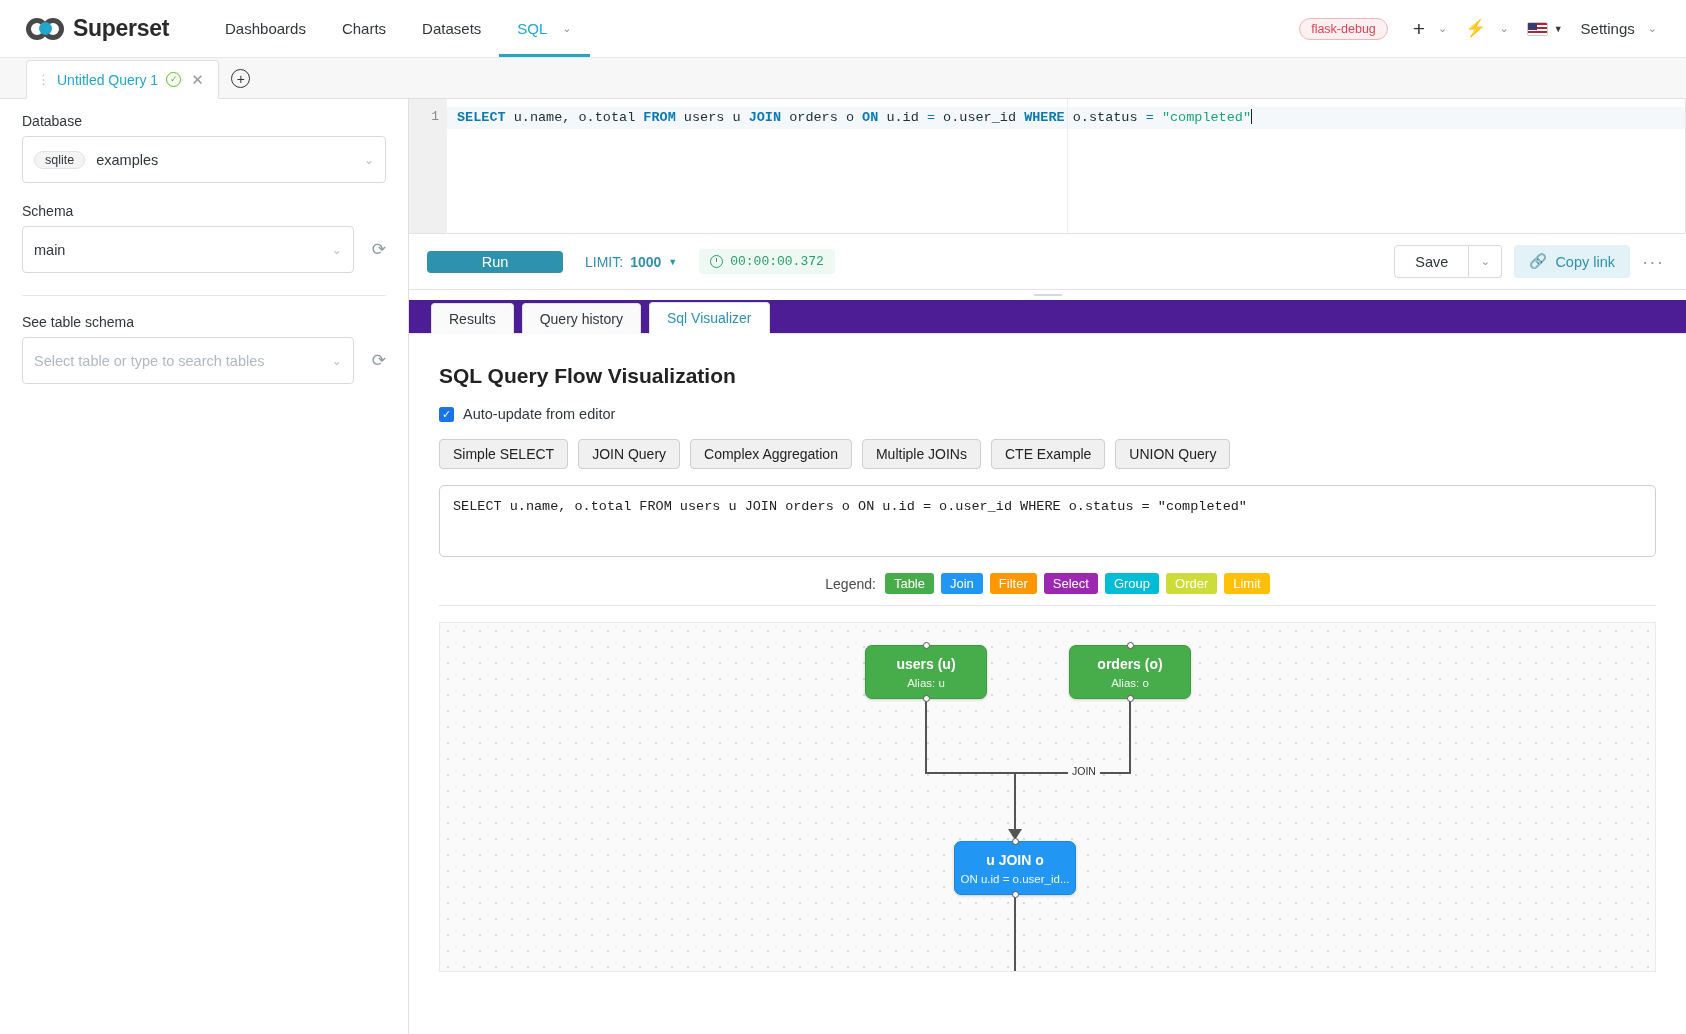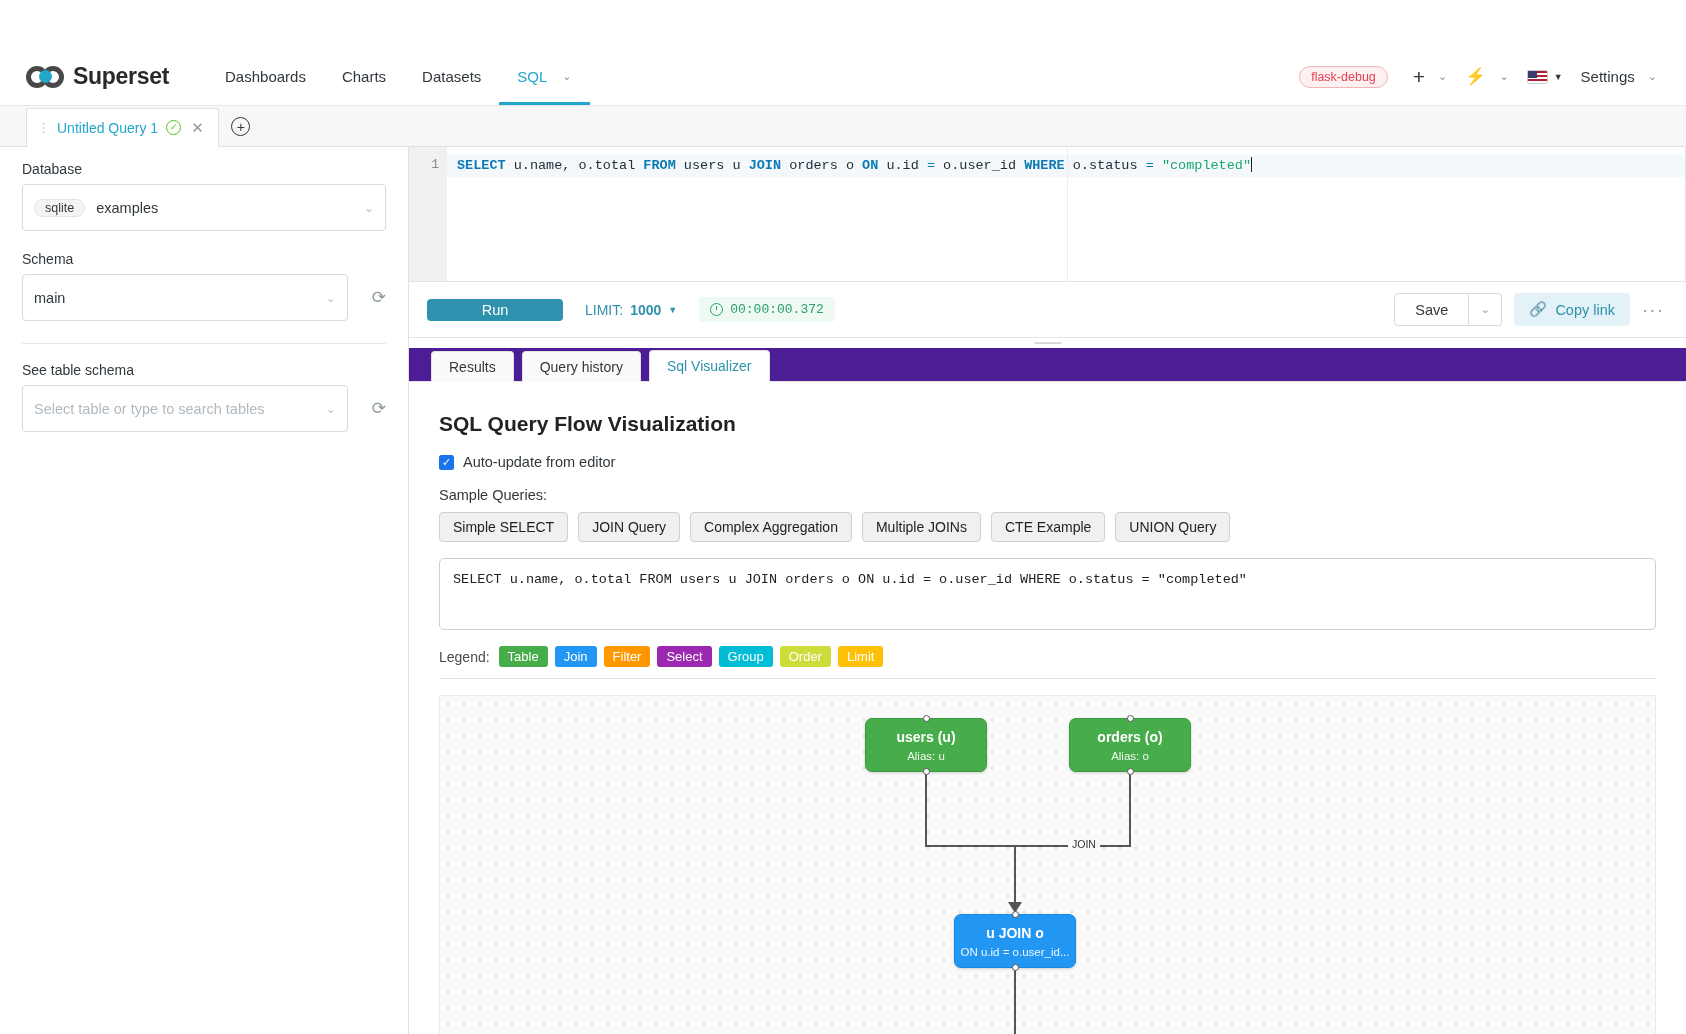--- a/index.html
+++ b/index.html
@@ -14,21 +14,20 @@
 
   
   .navbar {
     height: 58px;
     border-bottom: 1px solid #e8e8e8;
     display: flex;
     align-items: center;
     padding: 0 22px 0 26px;
     background: #fff;
     position: relative;
-    margin-top: 48px;
   }
   .brand { display: flex; align-items: center; gap: 9px; margin-right: 38px; }
   .brand-logo { width: 38px; height: 22px; position: relative; }
   .brand-logo .ring {
     position: absolute; top: 0; width: 22px; height: 22px;
     border-radius: 50%; border: 5px solid #484848;
   }
   .brand-logo .ring.left { left: 0; }
   .brand-logo .ring.right { right: 0; border-color: #484848; }
   .brand-logo .dot {
@@ -110,21 +109,21 @@
   .select-box {
     height: 47px; border: 1px solid #d9d9d9; border-radius: 4px;
     display: flex; align-items: center; padding: 0 11px; background: #fff;
     font-size: 14.5px; color: #31383d; cursor: pointer;
   }
   .select-box .chev { margin-left: auto; color: #bfbfbf; font-size: 12px; }
   .db-pill {
     background: #f4f4f4; border: 1px solid #e4e4e4; border-radius: 11px;
     font-size: 12.5px; padding: 1px 10px; color: #31383d; margin-right: 11px;
   }
-  .row-with-refresh { display: flex; align-items: center; gap: 24px; }
+  .row-with-refresh { display: flex; align-items: center; gap: 18px; }
   .row-with-refresh .select-box { flex: 1; }
   .refresh-icon { color: #8e9aa0; font-size: 17px; cursor: pointer; line-height: 1; }
   .spacer-20 { height: 20px; }
   .divider { height: 1px; background: #e8e8e8; margin: 22px 0 18px 0; }
   .placeholder-txt { color: #b0b9bf; }
 
   
   .rightpanel { flex: 1; display: flex; flex-direction: column; min-width: 0; background: #fff; }
 
   .ace-editor {
@@ -235,21 +234,21 @@
     background: #f0f0f0; border: 1px solid #cfcfcf; border-radius: 4px;
     padding: 6px 13px; font-size: 14px; color: #222; cursor: pointer;
     font-family: "Liberation Sans", sans-serif;
   }
   .sql-textarea {
     width: 100%; height: 72px; border: 1px solid #cfcfcf; border-radius: 5px;
     padding: 11px 13px; font-family: "Liberation Mono", monospace; font-size: 13.5px;
     color: #222; resize: none; display: block; line-height: 1.5;
     background: #fff; outline: none;
   }
-  .legend-row { display: flex; align-items: center; gap: 7px; margin: 16px 0 11px 0; }
+  .legend-row { display: flex; align-items: center; gap: 7px; margin: 16px 0 11px 0; justify-content: center; }
   .legend-lab { font-size: 14px; color: #4a4a4a; margin-right: 2px; }
   .chip {
     color: #fff; border-radius: 3px; font-size: 13px; padding: 3px 9px; font-weight: 500;
   }
   .legend-sep { height: 1px; background: #e4e4e4; margin-bottom: 16px; }
 
   
   .canvas {
     position: relative; height: 350px; background: #fafafa;
     border: 1px solid #eaeaea;
@@ -432,21 +431,20 @@
     </div>
 
     <div class="vis-wrap">
       <h2 class="vis-title">SQL Query Flow Visualization</h2>
 
       <div class="chk-row">
         <span class="chkbox">✓</span>
         <span class="chk-label">Auto-update from editor</span>
       </div>
 
-      <div class="sq-label">Sample Queries:</div>
       <div class="sq-row" id="sample-btn-row">
           <button class="sq-btn">Simple SELECT</button>
           <button class="sq-btn">JOIN Query</button>
           <button class="sq-btn">Complex Aggregation</button>
           <button class="sq-btn">Multiple JOINs</button>
           <button class="sq-btn">CTE Example</button>
           <button class="sq-btn">UNION Query</button>
         </div>
 
       <textarea class="sql-textarea" style="">SELECT u.name, o.total FROM users u JOIN orders o ON u.id = o.user_id WHERE o.status = "completed"</textarea>

